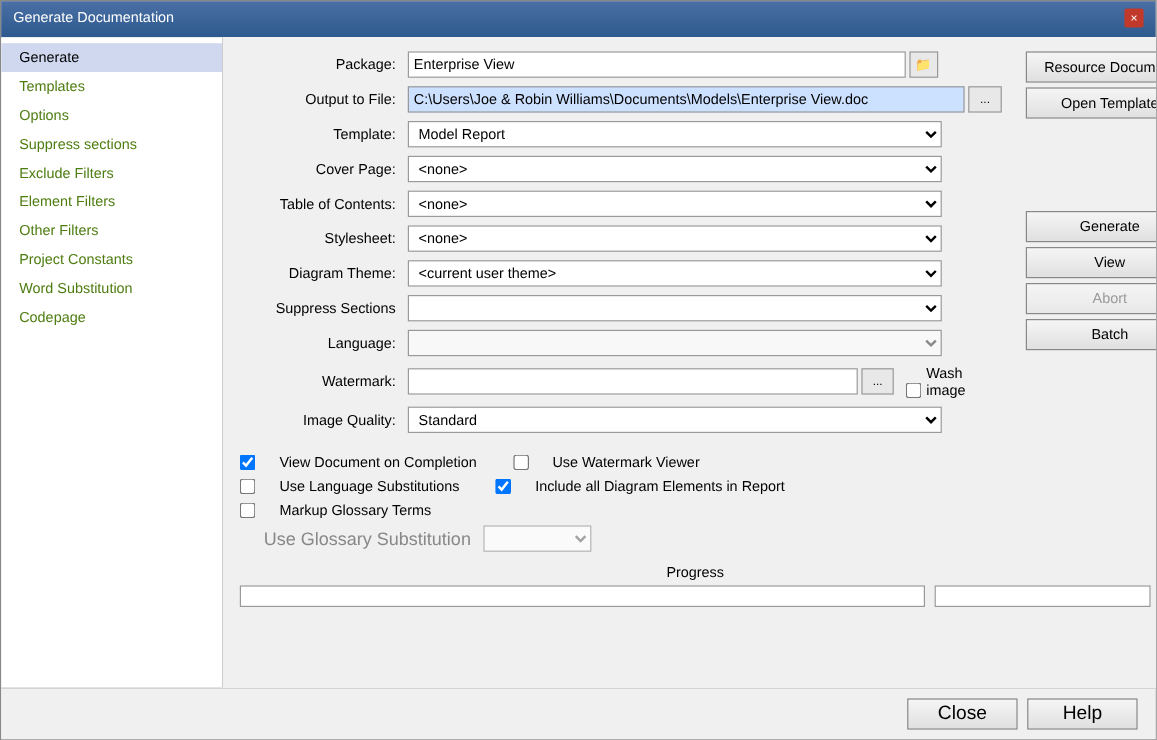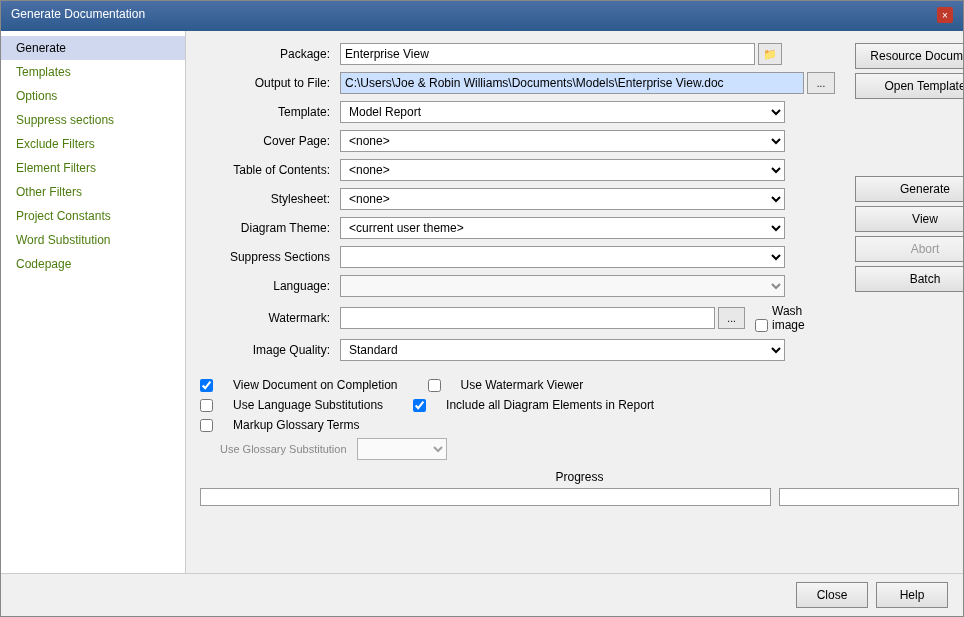--- a/index.html
+++ b/index.html
@@ -236,21 +236,21 @@
     .glossary-row {
       display: flex;
       align-items: center;
       gap: 10px;
       margin-top: 4px;
       padding-left: 20px;
     }
 
     .glossary-label {
       color: #888;
-      font-size: 11px;
+      font-size: 15px;
     }
 
     .glossary-dropdown {
       width: 90px;
       height: 22px;
       border: 1px solid #999;
     }
 
     .progress-section {
       margin-top: 10px;
@@ -285,26 +285,26 @@
     .dialog-footer {
       background: #f0f0f0;
       border-top: 1px solid #ccc;
       padding: 8px 15px;
       display: flex;
       justify-content: flex-end;
       gap: 8px;
     }
 
     .footer-btn {
-      width: 72px;
+      width: 92px;
       height: 26px;
       border: 1px solid #888;
       background: linear-gradient(to bottom, #f5f5f5, #e0e0e0);
       cursor: pointer;
-      font-size: 12px;
+      font-size: 16px;
     }
   </style>
 </head>
 <body>
 
 <div class="dialog">
 
   <div class="title-bar">
     <span class="title-bar-text">Generate Documentation</span>
     <button class="title-bar-close">×</button>

